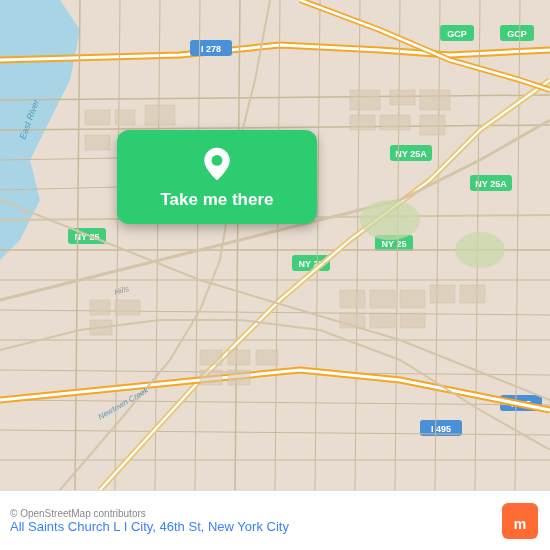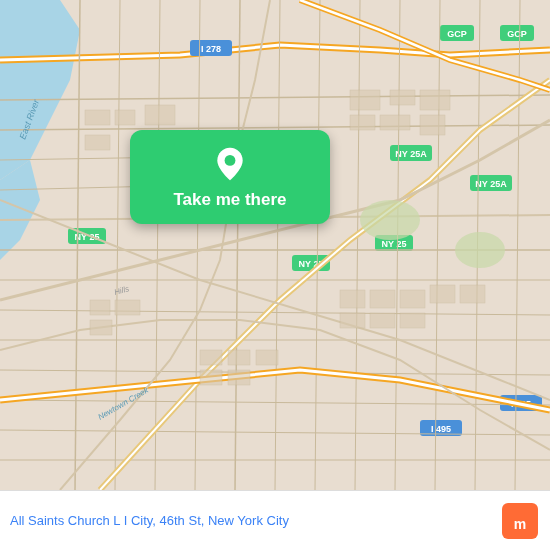--- a/index.html
+++ b/index.html
@@ -22,21 +22,21 @@
 
     
     #map-svg {
       width: 100%;
       height: 100%;
     }
 
     #cta-card {
       position: absolute;
       top: 130px;
-      left: 130px;
+      left: 117px;
       width: 200px;
       background-color: #2ecc71;
       border-radius: 12px;
       padding: 16px 20px 14px;
       display: flex;
       flex-direction: column;
       align-items: center;
       box-shadow: 0 4px 12px rgba(0,0,0,0.3);
     }
 
@@ -221,20 +221,21 @@
       <circle cx="18" cy="16" r="14" fill="white" opacity="0.3"></circle>
       <path d="M18 2 C10.27 2 4 8.27 4 16 C4 26 18 38 18 38 C18 38 32 26 32 16 C32 8.27 25.73 2 18 2 Z" fill="white"></path>
       <circle cx="18" cy="16" r="6" fill="#2ecc71"></circle>
     </svg>
     <span id="cta-button-text">Take me there</span>
   </div>
 </div>
 
 <div id="footer">
   <div id="footer-left">
+    <span id="copyright-text">© OpenStreetMap contributors</span>
     <span id="location-text">All Saints Church L I City, 46th St, New York City</span>
   </div>
   <div id="moovit-logo">
     <svg id="moovit-icon" viewBox="0 0 36 36" xmlns="http://www.w3.org/2000/svg">
       <rect width="36" height="36" rx="6" fill="#ff6b35"></rect>
       <text x="18" y="26" text-anchor="middle" font-size="14" fill="white" font-weight="bold" font-family="Arial">m</text>
     </svg>
   </div>
 </div>
 

